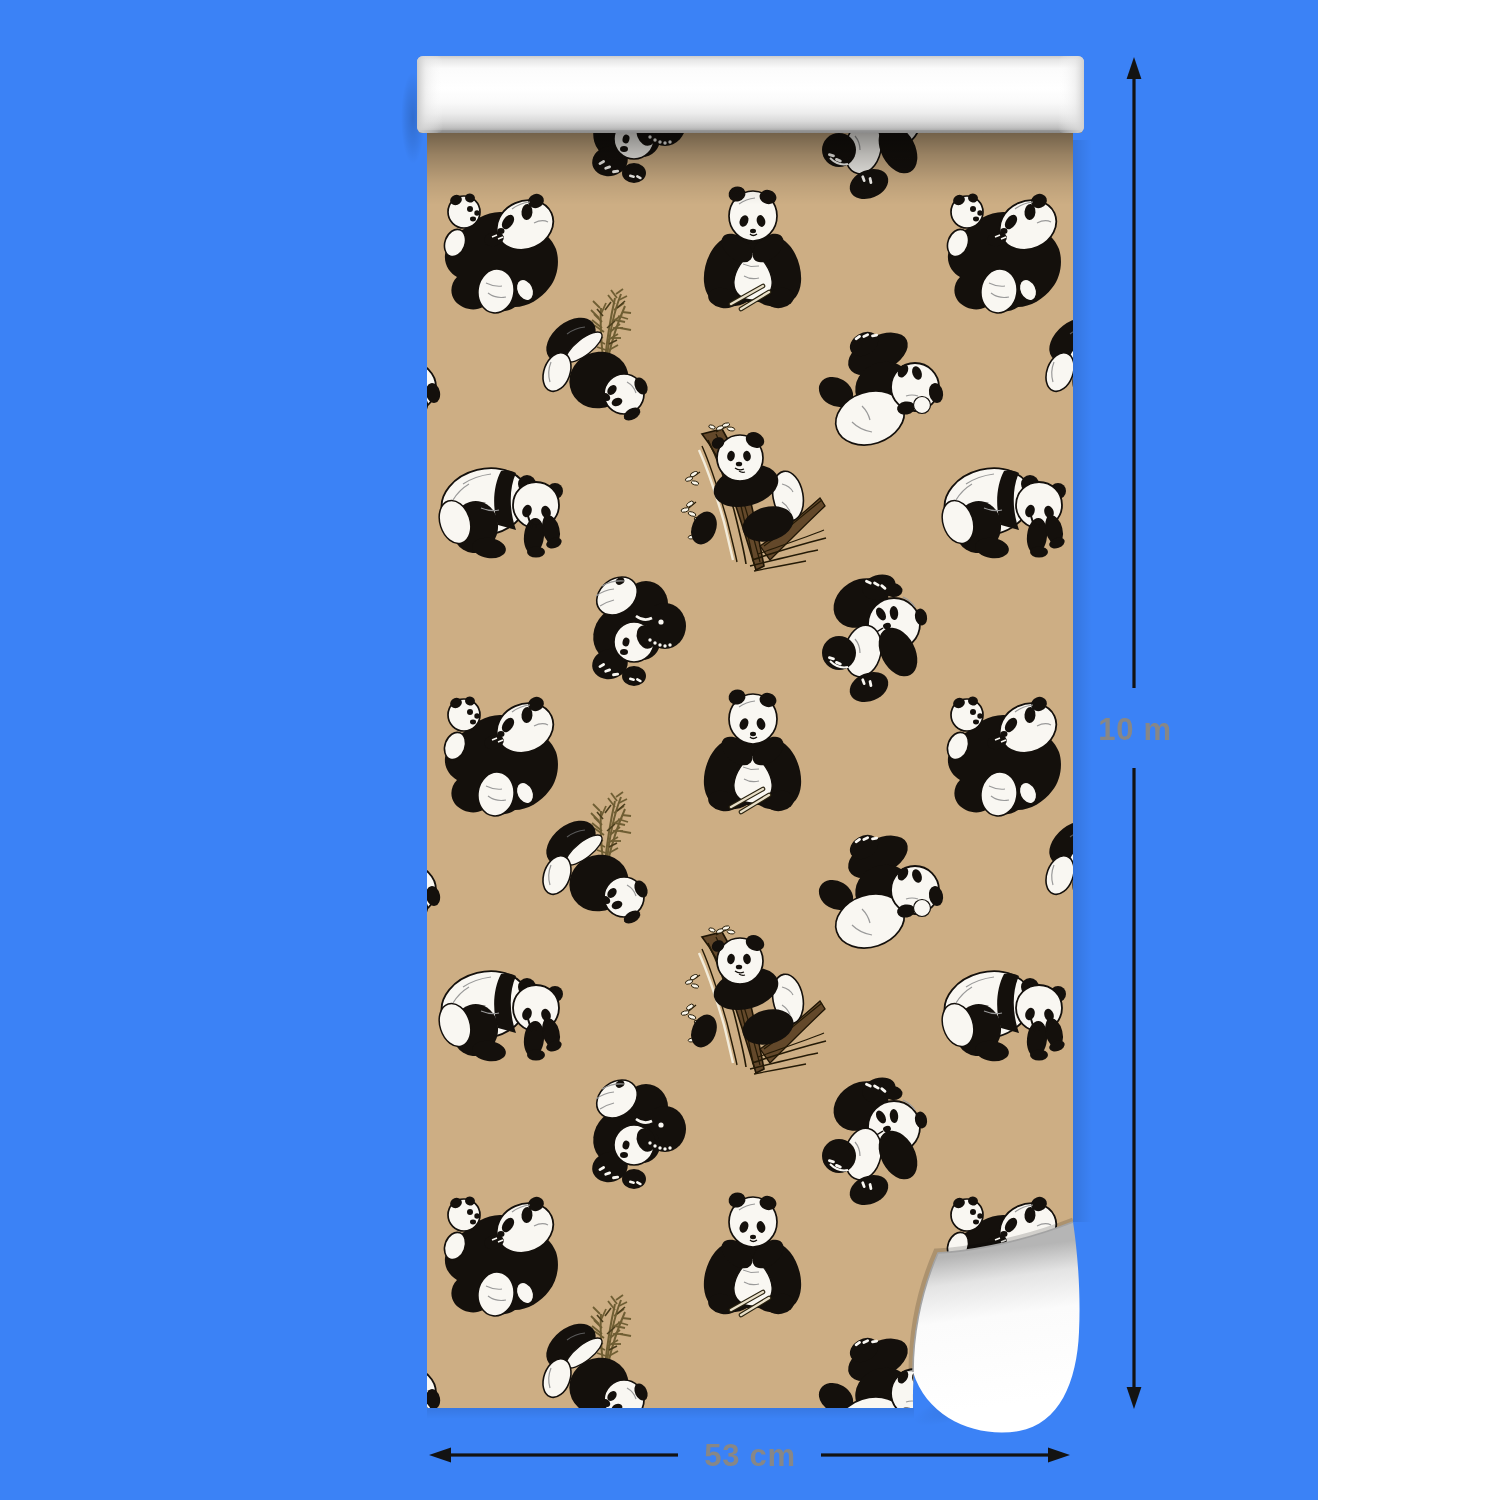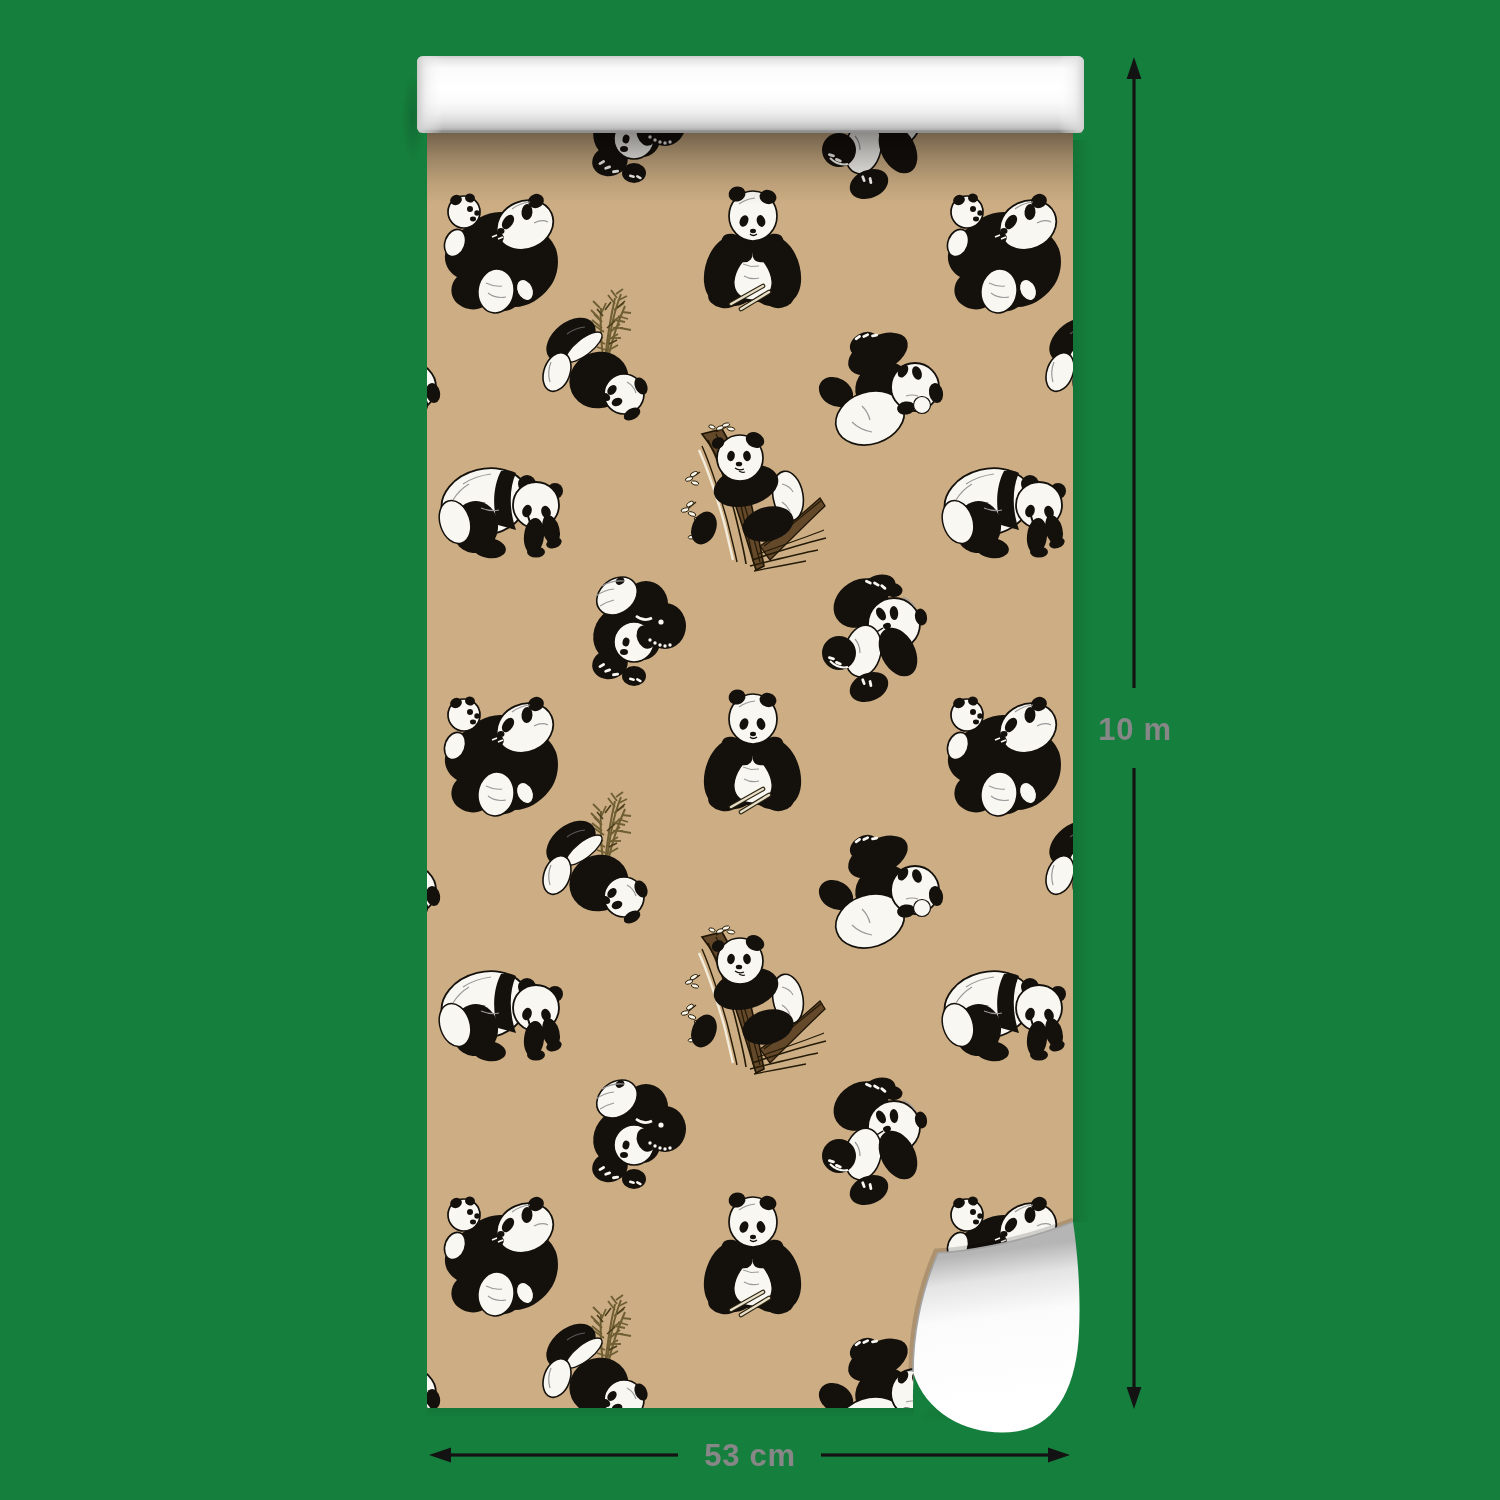--- a/index.html
+++ b/index.html
@@ -1,16 +1,16 @@
 <!DOCTYPE html>
 <html><head>
 <meta charset="utf-8">
 <style>
   html,body{margin:0;padding:0;background:#ffffff;}
-  .page{position:relative;width:1500px;height:1500px;background:#15803d;font-family:"Liberation Sans", sans-serif;}
+  .page{position:relative;width:1318px;height:1500px;background:#3b82f6;font-family:"Liberation Sans", sans-serif;}
 </style>
 </head>
 <body>
 <div class="page">
 <svg width="1500" height="1500" viewBox="0 0 1500 1500">
 <defs>
   <linearGradient id="rollG" x1="0" y1="56" x2="0" y2="133" gradientUnits="userSpaceOnUse">
     <stop offset="0" stop-color="#cccccc"></stop>
     <stop offset="0.05" stop-color="#e6e6e6"></stop>
     <stop offset="0.16" stop-color="#fbfbfb"></stop>

